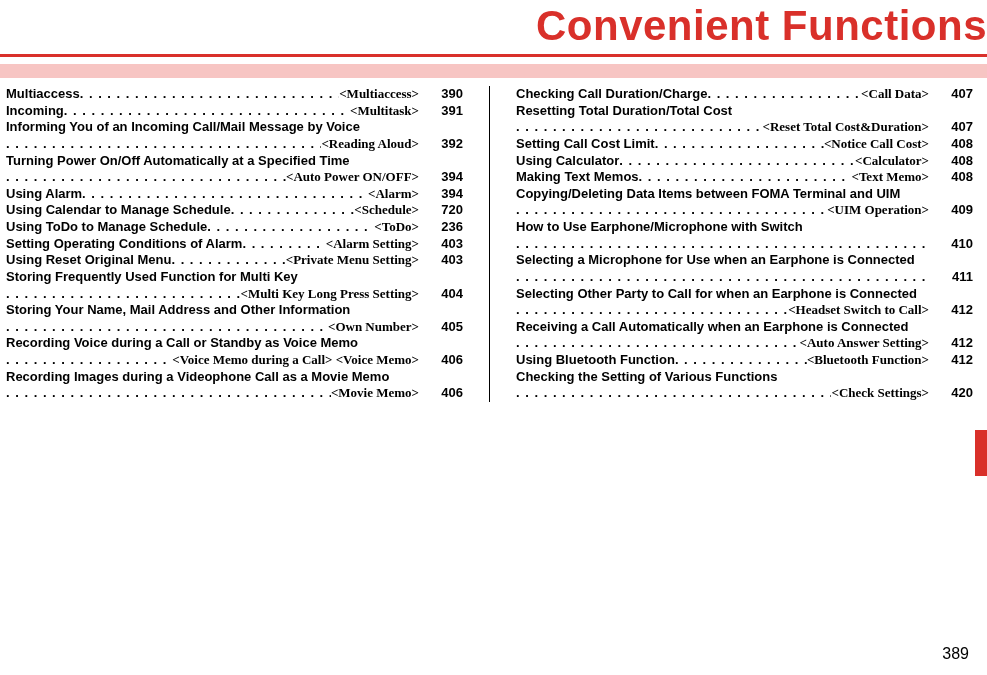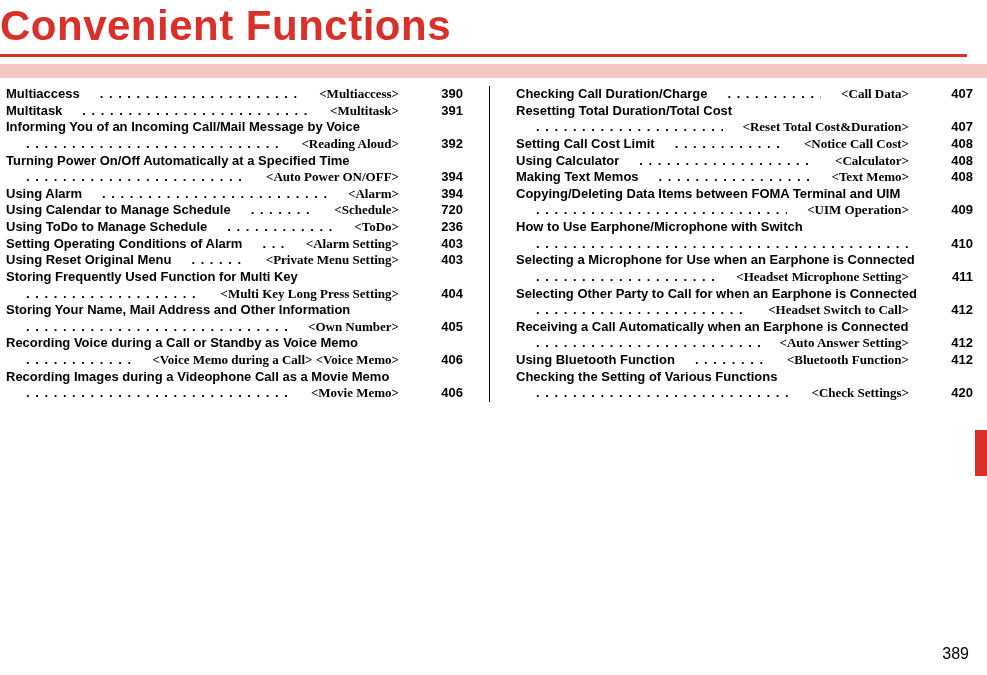--- a/index.html
+++ b/index.html
@@ -6,21 +6,21 @@
   body {
     width: 987px;
     height: 675px;
     background: #fff;
     font-family: Arial, Helvetica, sans-serif;
     position: relative;
     overflow: hidden;
   }
   .header {
     width: 100%;
-    padding-right: 20px;
+    text-align: right;
     padding-top: 2px;
   }
   .header-title {
     font-size: 42px;
     font-weight: bold;
     color: #d9302a;
     letter-spacing: 0.5px;
   }
   .header-rule {
     width: 100%;
@@ -49,21 +49,20 @@
   }
   .divider {
     width: 1px;
     background: #000;
     align-self: stretch;
   }
   .row {
     display: flex;
     align-items: center;
     width: 100%;
-    gap: 20px;
   }
   .topic {
     white-space: nowrap;
   }
   .dots {
     flex: 1;
     overflow: hidden;
     white-space: nowrap;
     letter-spacing: 1px;
     font-weight: bold;
@@ -110,21 +109,21 @@
 
 <div class="content">
   <div class="col" id="col-0">
       <div class="row">
         <span class="topic">Multiaccess</span>
         <span class="dots"> . . . . . . . . . . . . . . . . . . . . . . . . . . . . . . . . . . . . . . . . . . . . . . . . . . . . . . . . . . . . . . . . . . . . . . . . . . . . . . . .</span>
         <span class="ref"> &lt;Multiaccess&gt;</span>
         <span class="page">390</span>
       </div>
       <div class="row">
-        <span class="topic">Multitask </span>
+        <span class="topic">Incoming </span>
         <span class="dots"> . . . . . . . . . . . . . . . . . . . . . . . . . . . . . . . . . . . . . . . . . . . . . . . . . . . . . . . . . . . . . . . . . . . . . . . . . . . . . . . .</span>
         <span class="ref">&lt;Multitask&gt;</span>
         <span class="page">391</span>
       </div>
       <div class="row wrapline">
         <span class="topic">Informing You of an Incoming Call/Mail Message by Voice</span>
       </div>
       <div class="row">
         <span class="topic"> </span>
         <span class="dots"> . . . . . . . . . . . . . . . . . . . . . . . . . . . . . . . . . . . . . . . . . . . . . . . . . . . . . . . . . . . . . . . . . . . . . . . . . . . . . . . .</span>
@@ -258,21 +257,20 @@
         <span class="topic"></span>
         <span class="dots"> . . . . . . . . . . . . . . . . . . . . . . . . . . . . . . . . . . . . . . . . . . . . . . . . . . . . . . . . . . . . . . . . . . . . . . . . . . . . . . . .</span>
         <span class="page">410</span>
       </div>
       <div class="row wrapline">
         <span class="topic">Selecting a Microphone for Use when an Earphone is Connected</span>
       </div>
       <div class="row">
         <span class="topic">  </span>
         <span class="dots"> . . . . . . . . . . . . . . . . . . . . . . . . . . . . . . . . . . . . . . . . . . . . . . . . . . . . . . . . . . . . . . . . . . . . . . . . . . . . . . . .</span>
-        <span class="ref">&lt;Headset Microphone Setting&gt;</span>
         <span class="page">411</span>
       </div>
       <div class="row wrapline">
         <span class="topic">Selecting Other Party to Call for when an Earphone is Connected</span>
       </div>
       <div class="row">
         <span class="topic"></span>
         <span class="dots"> . . . . . . . . . . . . . . . . . . . . . . . . . . . . . . . . . . . . . . . . . . . . . . . . . . . . . . . . . . . . . . . . . . . . . . . . . . . . . . . .</span>
         <span class="ref">&lt;Headset Switch to Call&gt;</span>
         <span class="page">412</span>

